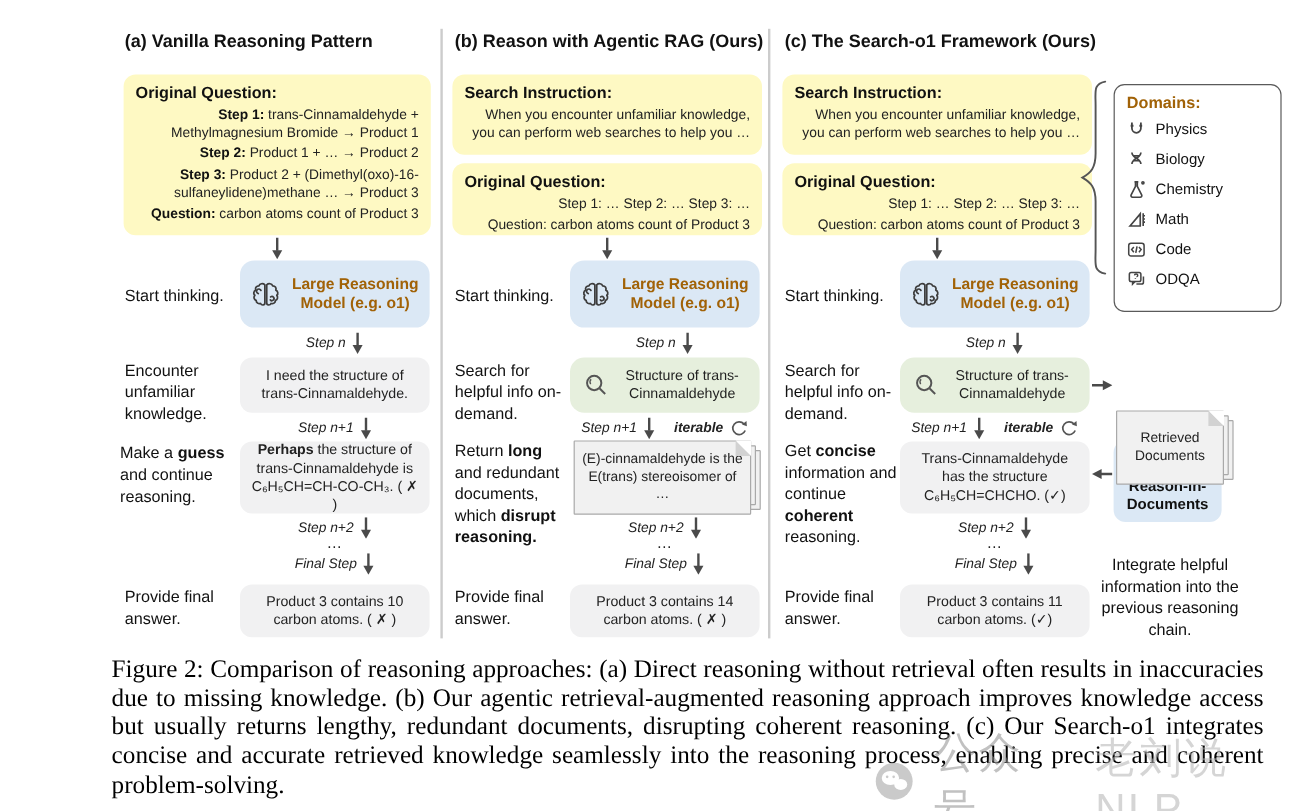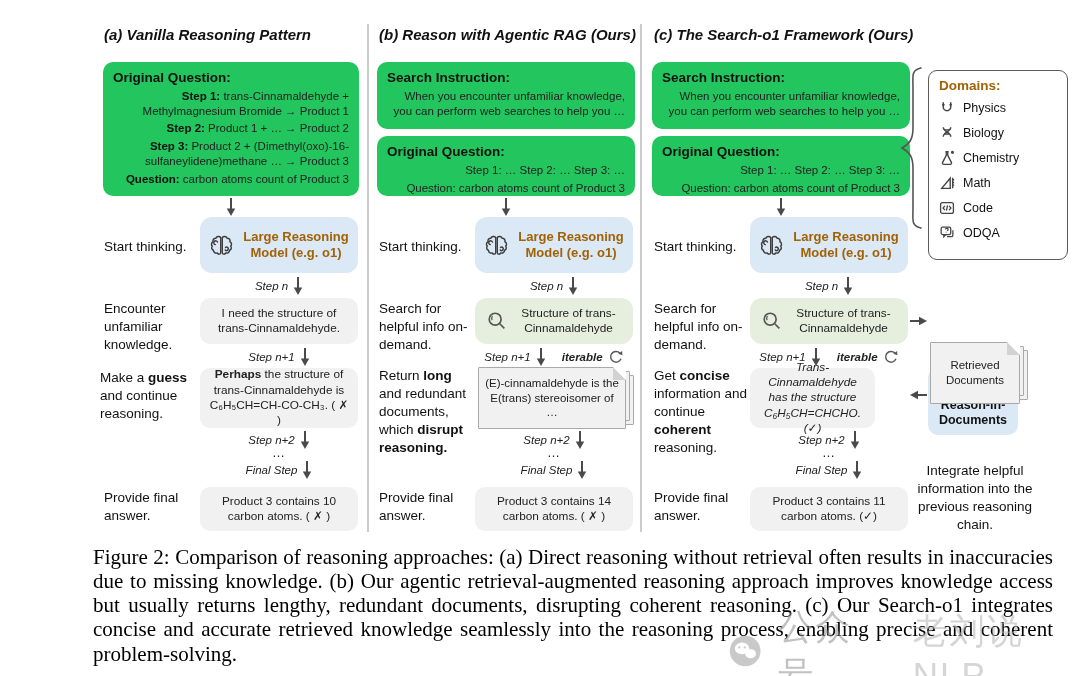--- a/index.html
+++ b/index.html
@@ -1,22 +1,22 @@
 <!DOCTYPE html>
 <html><head>
 <meta charset="utf-8">
 <style>
   html,body{margin:0;padding:0;}
   body{
     width:1080px;height:676px;background:#ffffff;position:relative;overflow:hidden;
     font-family:"Liberation Sans","DejaVu Sans",sans-serif;color:#1a1a1a;
   }
   .abs{position:absolute;box-sizing:border-box;}
-  .coltitle{font-size:15px;font-weight:bold;color:#111;white-space:nowrap;font-style:italic;}
-  .gbox{background:#22c55e;border-radius:10px;padding:8px 10px;}
+  .coltitle{font-size:15px;font-weight:bold;color:#111;white-space:nowrap;}
+  .gbox{background:#fef9c3;border-radius:10px;padding:8px 10px;}
   .qh{font-size:13.5px;font-weight:bold;margin-bottom:4px;color:#111;}
   .qline{font-size:11.5px;line-height:1.28;margin-bottom:3px;color:#222;text-align:right;}
   .qline b{color:#111;}
   .cbox{background:#f1f1f2;border-radius:10px;display:flex;align-items:center;justify-content:center;
         text-align:center;font-size:11.8px;line-height:1.3;padding:4px 8px;color:#222;}
   .bluebox{background:#dbe8f5;border-radius:12px;display:flex;align-items:center;justify-content:center;gap:7px;}
   .lrmtext{font-weight:bold;font-size:13px;line-height:1.25;text-align:center;width:108px;color:#a16207;}
   .greenbox{background:#e6efdd;border-radius:12px;display:flex;align-items:center;justify-content:center;gap:7px;
         font-size:11.8px;line-height:1.3;text-align:center;color:#222;padding:4px 6px;}
   .sidelabel{font-size:13.5px;line-height:1.34;color:#111;}
@@ -295,21 +295,21 @@
     <svg width="16" height="15" viewBox="0 0 18 16">
         <path d="M14.6 9.4 a6 6 0 1 1 -1.2 -6.2" fill="none" stroke="#555" stroke-width="1.6"></path>
         <polygon points="15.8,0.6 16.2,5.4 11.6,3.8" fill="#555"></polygon>
       </svg>
   </div>
 
   <div class="abs sidelabel" style="left:654px;top:367px;width:96px;">
     <span>Get </span><b>concise</b><span> information and continue </span><b>coherent</b><span> reasoning.</span>
   </div>
 
-  <div class="abs cbox" style="left:750px;top:368px;width:125px;height:60px;font-style:italic;">Trans-Cinnamaldehyde has the structure C₆H₅CH=CHCHO. (✓)</div>
+  <div class="abs cbox" style="left:750px;top:368px;width:158px;height:60px;">Trans-Cinnamaldehyde has the structure C₆H₅CH=CHCHO. (✓)</div>
 
   <svg class="abs" style="left:910px;top:390px;" width="17" height="10" viewBox="0 0 17 10">
       <line x1="7" y1="5" x2="17" y2="5" stroke="#4a4a4a" stroke-width="2"></line>
       <polygon points="8,0.8 8,9.2 0,5" fill="#4a4a4a"></polygon>
     </svg>
 
   <div class="abs steprow" style="left:750px;top:431px;width:158px;">
     <span>Step n+2</span>
     <svg width="10" height="18" viewBox="0 0 10 18">
         <line x1="5" y1="0" x2="5" y2="11" stroke="#4a4a4a" stroke-width="2"></line>

